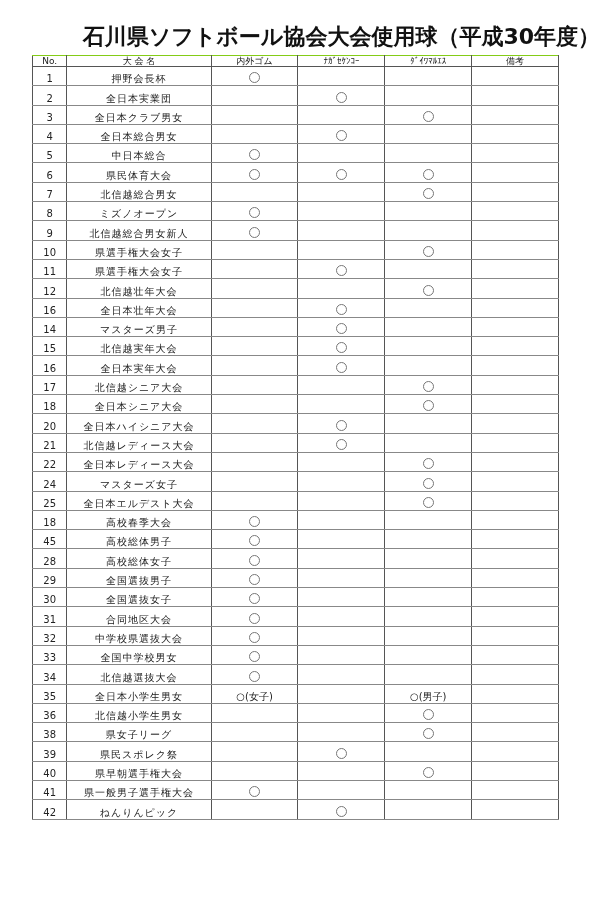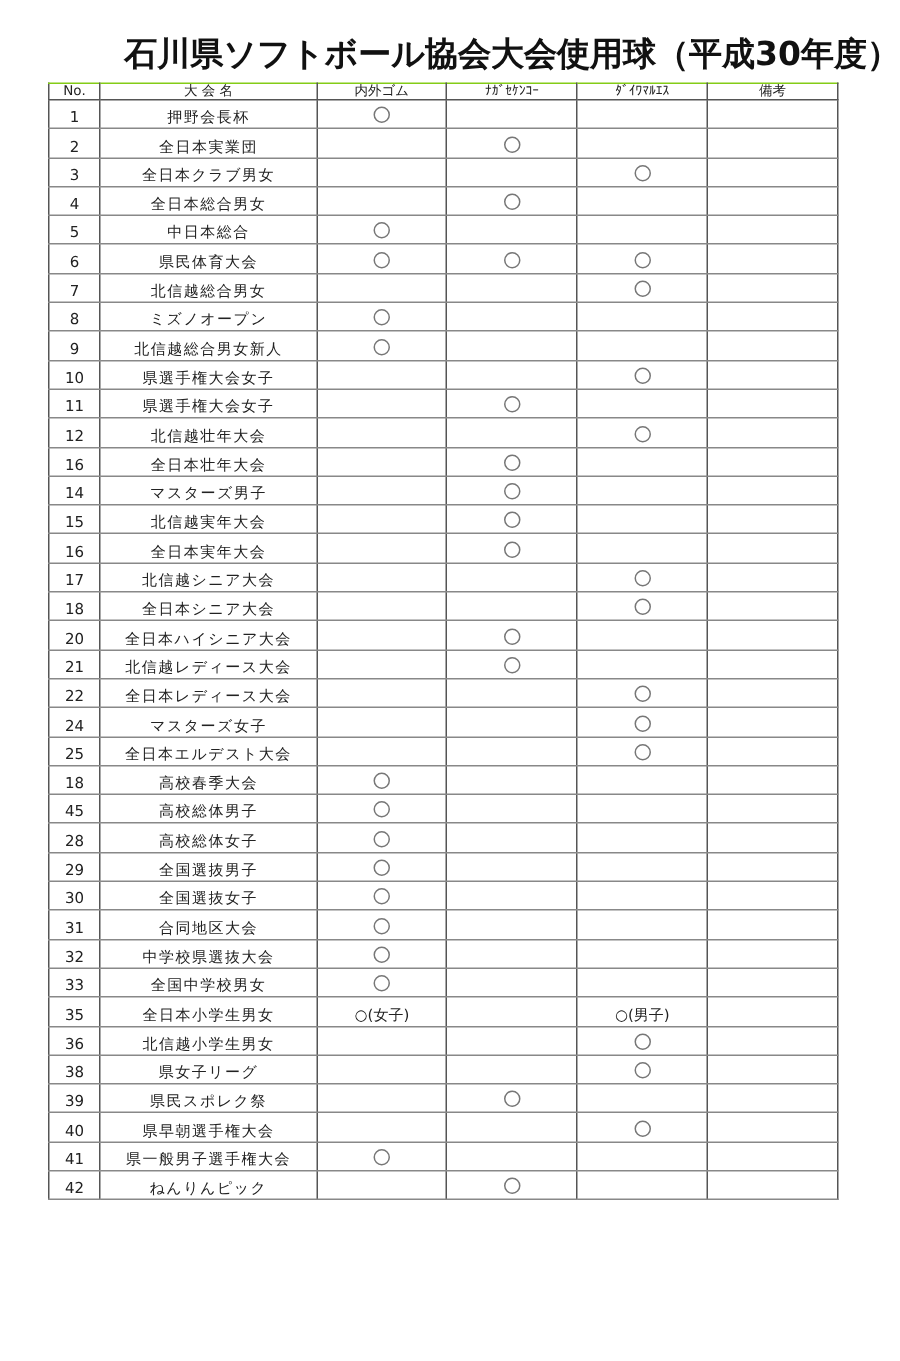--- a/index.html
+++ b/index.html
@@ -345,20 +345,28 @@
       </tr>
       <tr>
         <td class="col-no">33</td>
         <td class="col-name">全国中学校男女</td>
         <td class="mark"><span class="circle"></span></td>
         <td class="mark"></td>
         <td class="mark"></td>
         <td class="mark"></td>
       </tr>
       <tr>
+        <td class="col-no">34</td>
+        <td class="col-name">北信越選抜大会</td>
+        <td class="mark"><span class="circle"></span></td>
+        <td class="mark"></td>
+        <td class="mark"></td>
+        <td class="mark"></td>
+      </tr>
+      <tr>
         <td class="col-no">35</td>
         <td class="col-name">全日本小学生男女</td>
         <td class="mark">○(女子)</td>
         <td class="mark"></td>
         <td class="mark">○(男子)</td>
         <td class="mark"></td>
       </tr>
       <tr>
         <td class="col-no">36</td>
         <td class="col-name">北信越小学生男女</td>

